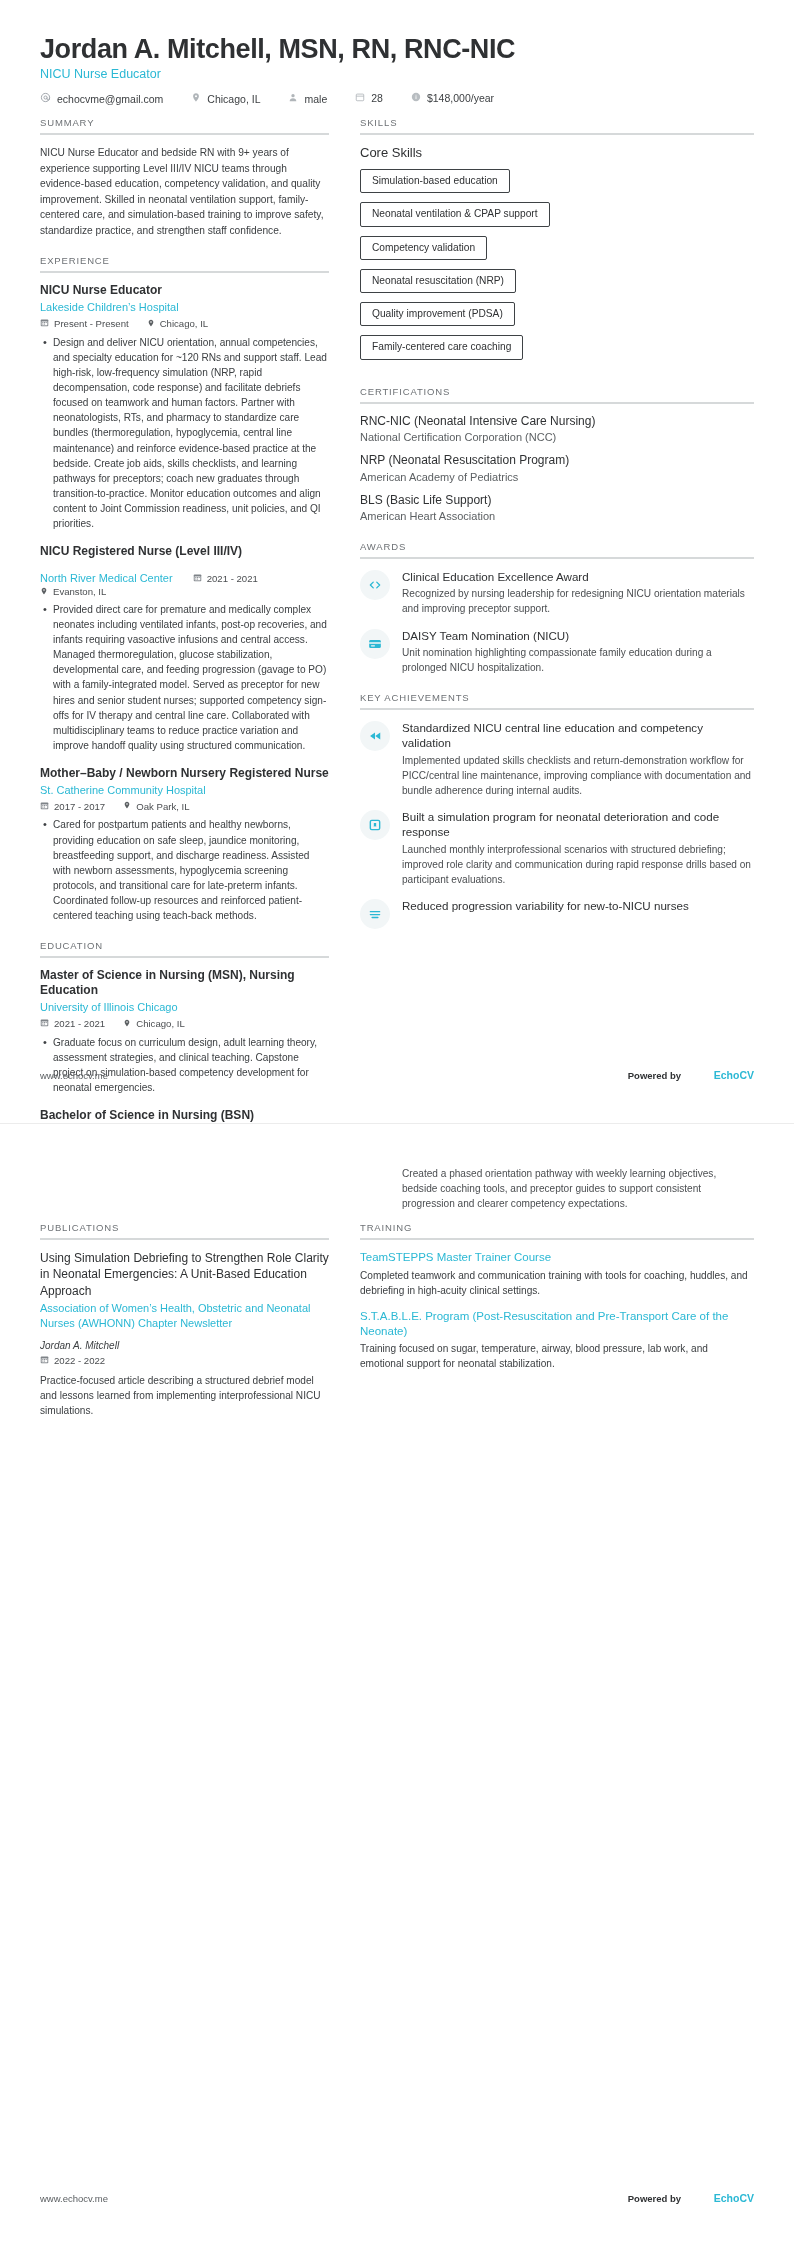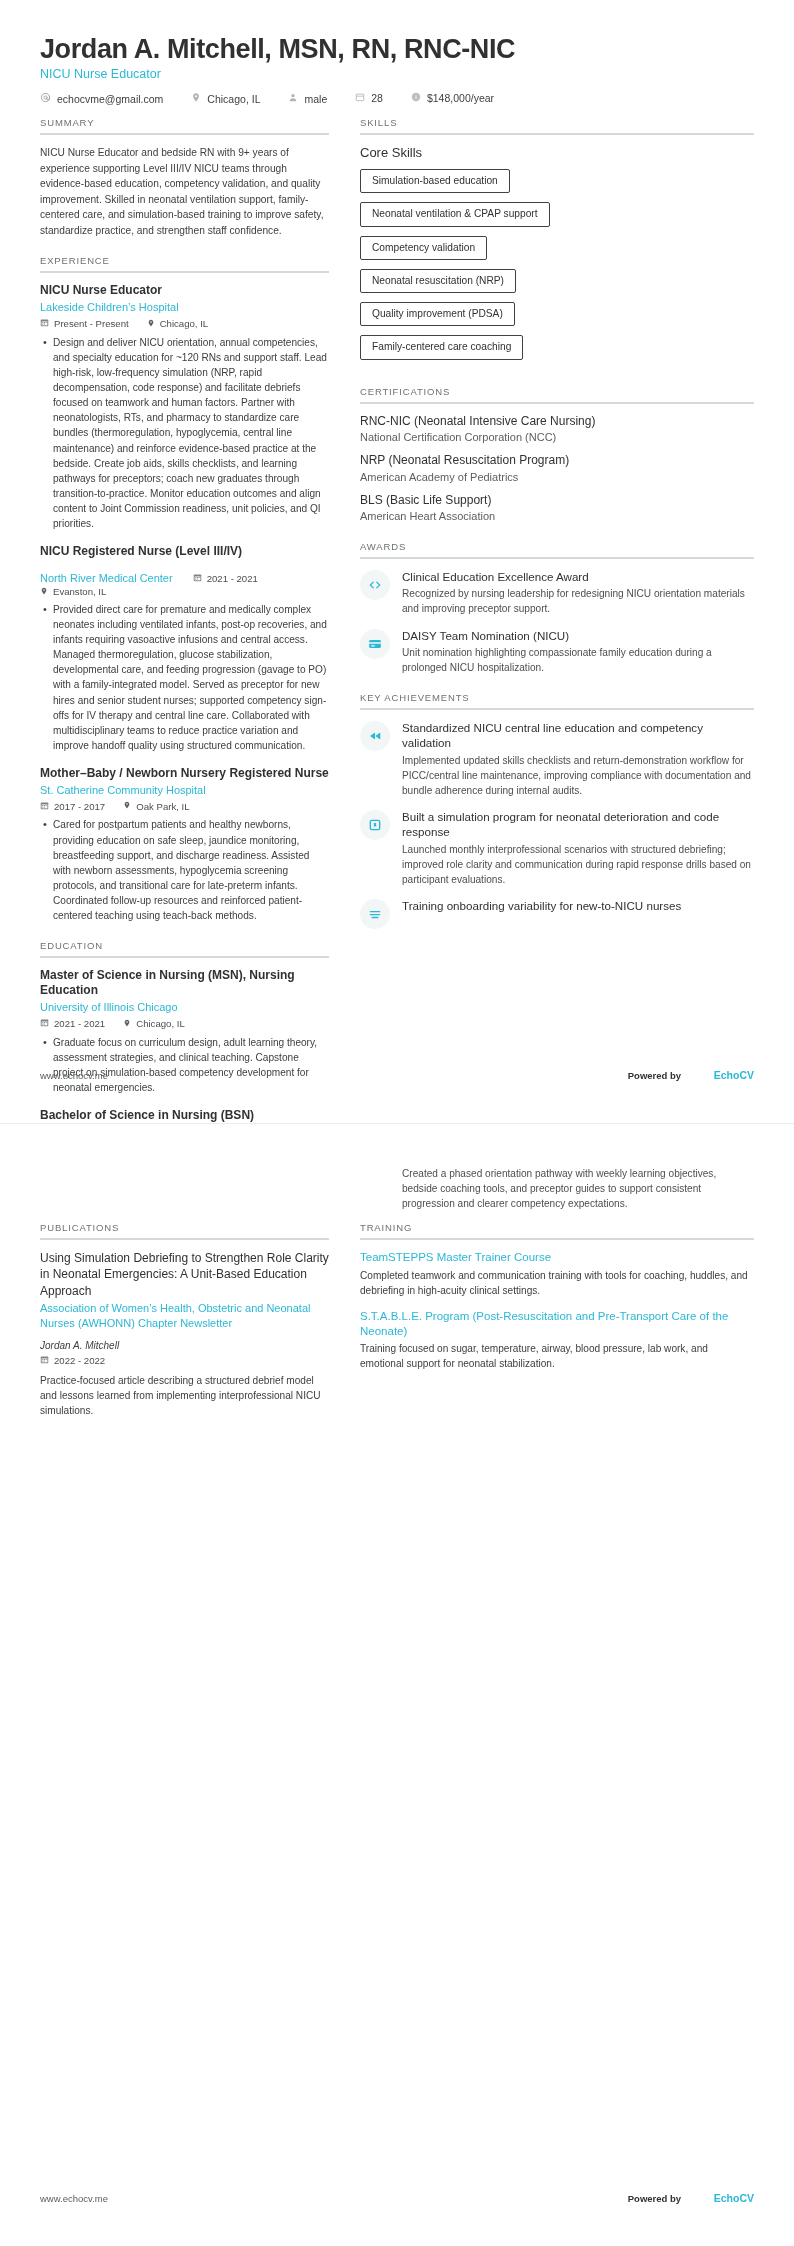--- a/index.html
+++ b/index.html
@@ -519,21 +519,21 @@
 
         <div class="iitem">
           <div class="iicon">
             <svg width="14" height="14" viewBox="0 0 24 24" fill="none" stroke="#2bb8d4" stroke-width="2.2" stroke-linecap="round">
                 <path d="M4 8h16"></path>
                 <path d="M4 13h16"></path>
                 <path d="M7 18h10"></path>
               </svg>
           </div>
           <div class="itxt">
-            <div class="ititle">Training onboarding variability for new-to-NICU nurses</div>
+            <div class="ititle">Reduced progression variability for new-to-NICU nurses</div>
           </div>
         </div>
       </div>
     </div>
   </div>
 
   <div class="foot">
     <span>www.echocv.me</span>
     <span class="brand"><span>Powered by </span><em>EchoCV</em></span>
   </div>

